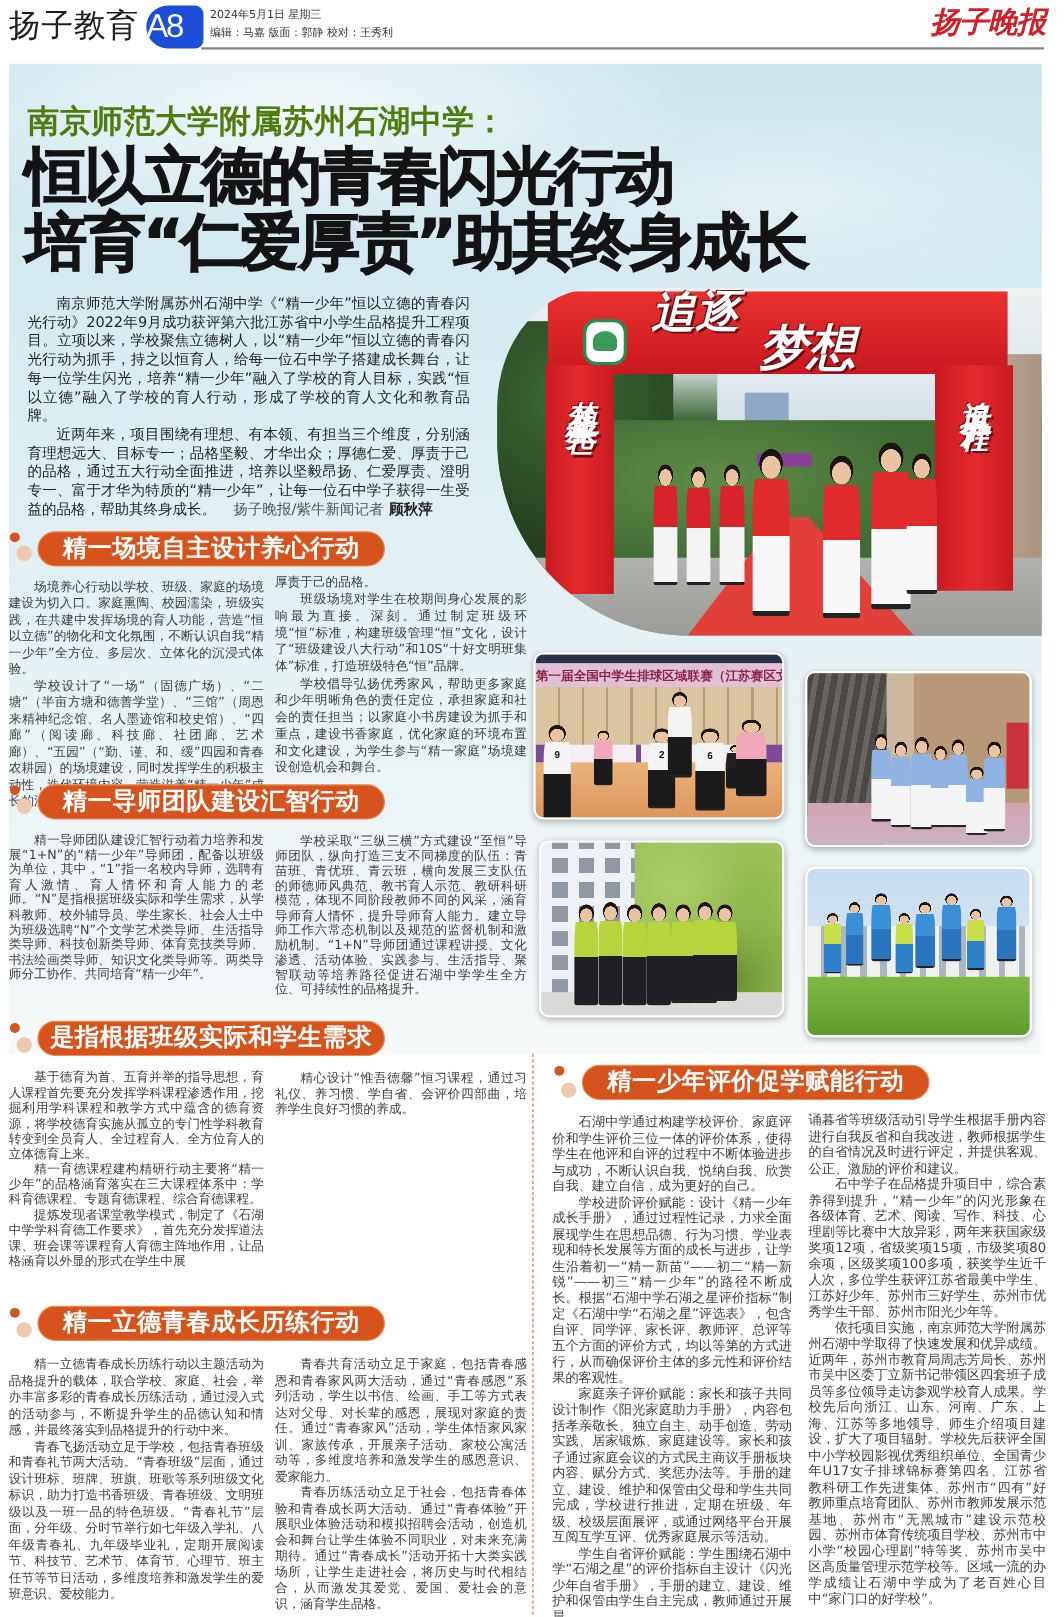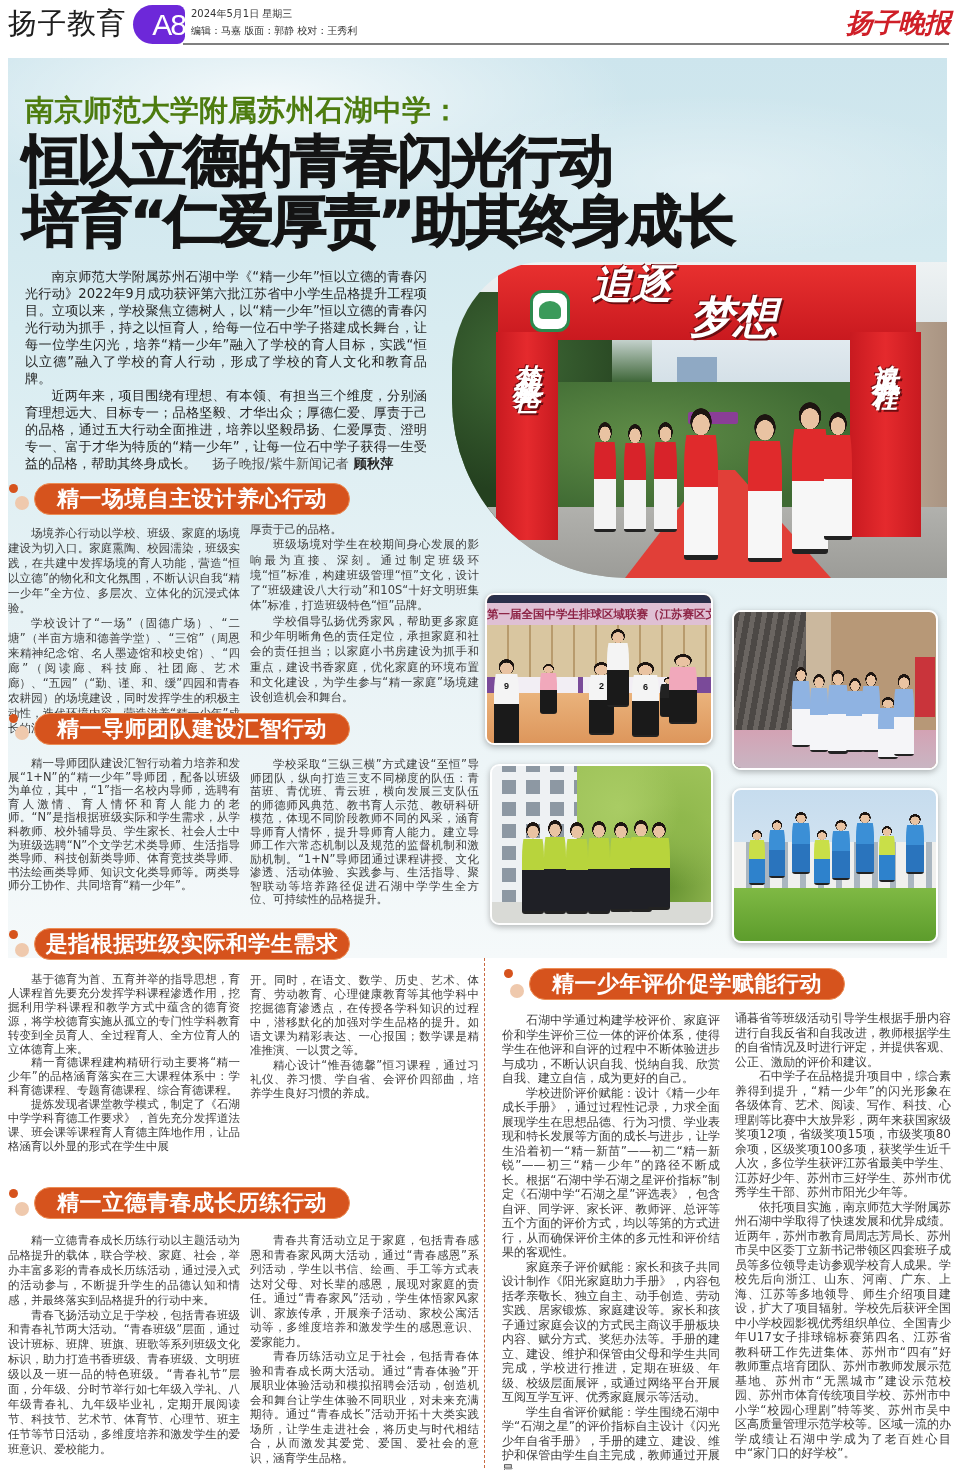--- a/index.html
+++ b/index.html
@@ -1,25 +1,25 @@
 <!DOCTYPE html>
 <html><head>
 <meta charset="utf-8">
 <style>
 *{box-sizing:border-box;margin:0;padding:0}
 html,body{width:967px;height:1470px}
 body{position:relative;background:#fff;overflow:hidden;font-family:"DejaVu Sans",sans-serif;color:#333}
 .abs{position:absolute}
 
 .hdr-title{left:8px;top:3px;font-size:29px;line-height:40px;color:#1e1e1e;letter-spacing:.5px;white-space:nowrap}
-.page-badge{left:133px;top:5px;width:52px;height:39px;background:#6d28d9;border-radius:20px 8px 8px 20px;color:#fff;font-size:30px;line-height:39px;text-align:right;letter-spacing:-2px;font-family:"Liberation Sans",sans-serif}
+.page-badge{left:133px;top:5px;width:52px;height:39px;background:#1d4ed8;border-radius:20px 8px 8px 20px;color:#fff;font-size:30px;line-height:39px;text-align:left;letter-spacing:-2px;font-family:"Liberation Sans",sans-serif}
 .hdr-date,.hdr-credits{left:191px;font-size:10px;line-height:12px;color:#333;white-space:nowrap}
 .hdr-date{top:8px}.hdr-credits{top:25px}
 .hdr-rule{left:183px;top:43px;width:766px;height:2px;background:#808080}
-.logo{left:846px;top:4px;font-size:27px;line-height:38px;color:#cf1f28;font-family:Liberation Sans, sans-serif;font-style:italic;font-weight:bold;letter-spacing:-1px;white-space:nowrap}
+.logo{left:846px;top:4px;font-size:27px;line-height:38px;color:#cf1f28;font-family:Liberation Mono, monospace;font-style:italic;font-weight:bold;letter-spacing:-1px;white-space:nowrap}
 
 .panel{left:8px;top:58px;width:939px;height:900px;background:
  radial-gradient(ellipse 520px 160px at 260px 40px,rgba(255,255,255,.75),rgba(255,255,255,0) 70%),
  radial-gradient(ellipse 400px 120px at 700px 120px,rgba(255,255,255,.35),rgba(255,255,255,0) 70%),
  linear-gradient(180deg,#cde5ed 0%,#d8ecf1 30%,#e7f2f5 62%,#f5f9fa 100%)}
 .kicker{left:25px;top:92px;font-size:29px;line-height:36px;color:#4d7c0f;font-weight:700;white-space:nowrap}
 .headline{left:23px;font-size:56px;line-height:60px;font-weight:900;color:#141414;letter-spacing:-2.5px;-webkit-text-stroke:1.2px #141414;white-space:nowrap}
 .hl1{top:131px}.hl2{top:191px}
 .intro{left:25px;top:268px;width:402px;font-size:13.2px;line-height:17px;color:#262626;text-align:justify}
 .intro p{text-indent:2em}
@@ -199,21 +199,20 @@
 
 <div class="abs dot-s" style="left:9px;top:930px"></div>
 <div class="abs dot-l" style="left:15px;top:943px"></div>
 <div class="abs pill" style="left:34px;top:928px">是指根据班级实际和学生需求</div>
 <div class="abs col" style="left:8px;top:973px;width:232px;line-height:13.9px">
   <p>基于德育为首、五育并举的指导思想，育人课程首先要充分发挥学科课程渗透作用，挖掘利用学科课程和教学方式中蕴含的德育资源，将学校德育实施从孤立的专门性学科教育转变到全员育人、全过程育人、全方位育人的立体德育上来。</p>
   <p>精一育德课程建构精研行动主要将“精一少年”的品格涵育落实在三大课程体系中：学科育德课程、专题育德课程、综合育德课程。</p>
   <p>提炼发现者课堂教学模式，制定了《石湖中学学科育德工作要求》，首先充分发挥道法课、班会课等课程育人育德主阵地作用，让品格涵育以外显的形式在学生中展</p>
 </div>
 <div class="abs col" style="left:250px;top:973px;width:229px;line-height:14.1px">
-  <p class="cont">开。同时，在语文、数学、历史、艺术、体育、劳动教育、心理健康教育等其他学科中挖掘德育渗透点，在传授各学科知识的过程中，潜移默化的加强对学生品格的提升。如语文课为精彩表达、一心报国；数学课是精准推演、一以贯之等。</p>
   <p>精心设计“惟吾德馨”恒习课程，通过习礼仪、养习惯、学自省、会评价四部曲，培养学生良好习惯的养成。</p>
 </div>
 
 <div class="abs dot-s" style="left:9px;top:1189px"></div>
 <div class="abs dot-l" style="left:15px;top:1202px"></div>
 <div class="abs pill" style="left:34px;top:1187px">精一立德青春成长历练行动</div>
 <div class="abs col" style="left:8px;top:1233px;width:232px;line-height:14.9px">
   <p>精一立德青春成长历练行动以主题活动为品格提升的载体，联合学校、家庭、社会，举办丰富多彩的青春成长历练活动，通过浸入式的活动参与，不断提升学生的品德认知和情感，并最终落实到品格提升的行动中来。</p>
   <p>青春飞扬活动立足于学校，包括青春班级和青春礼节两大活动。“青春班级”层面，通过设计班标、班牌、班旗、班歌等系列班级文化标识，助力打造书香班级、青春班级、文明班级以及一班一品的特色班级。“青春礼节”层面，分年级、分时节举行如七年级入学礼、八年级青春礼、九年级毕业礼，定期开展阅读节、科技节、艺术节、体育节、心理节、班主任节等节日活动，多维度培养和激发学生的爱班意识、爱校能力。</p>
 </div>

